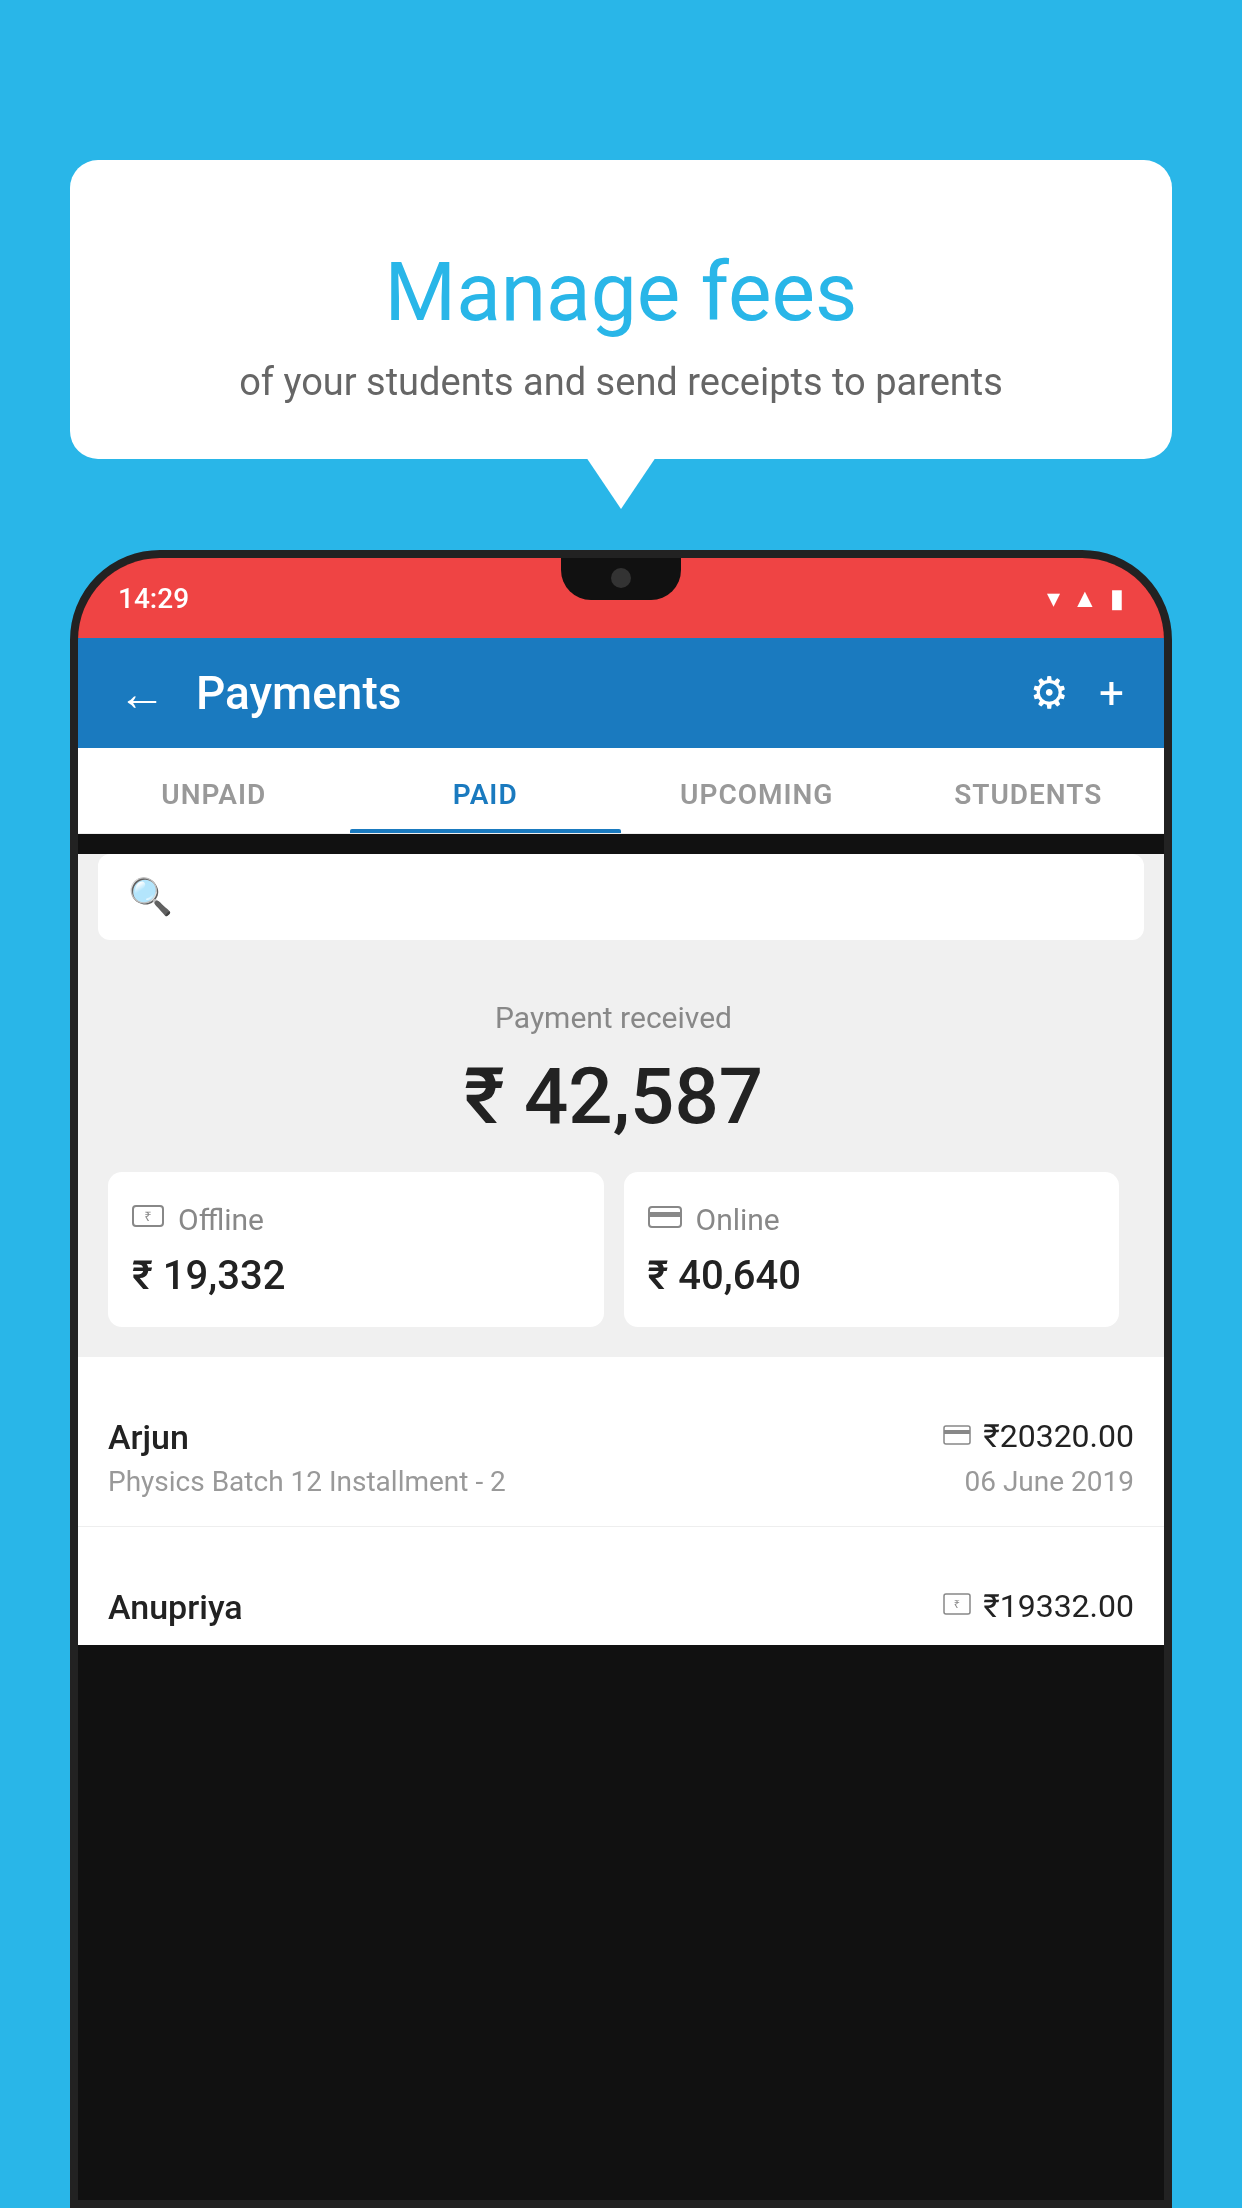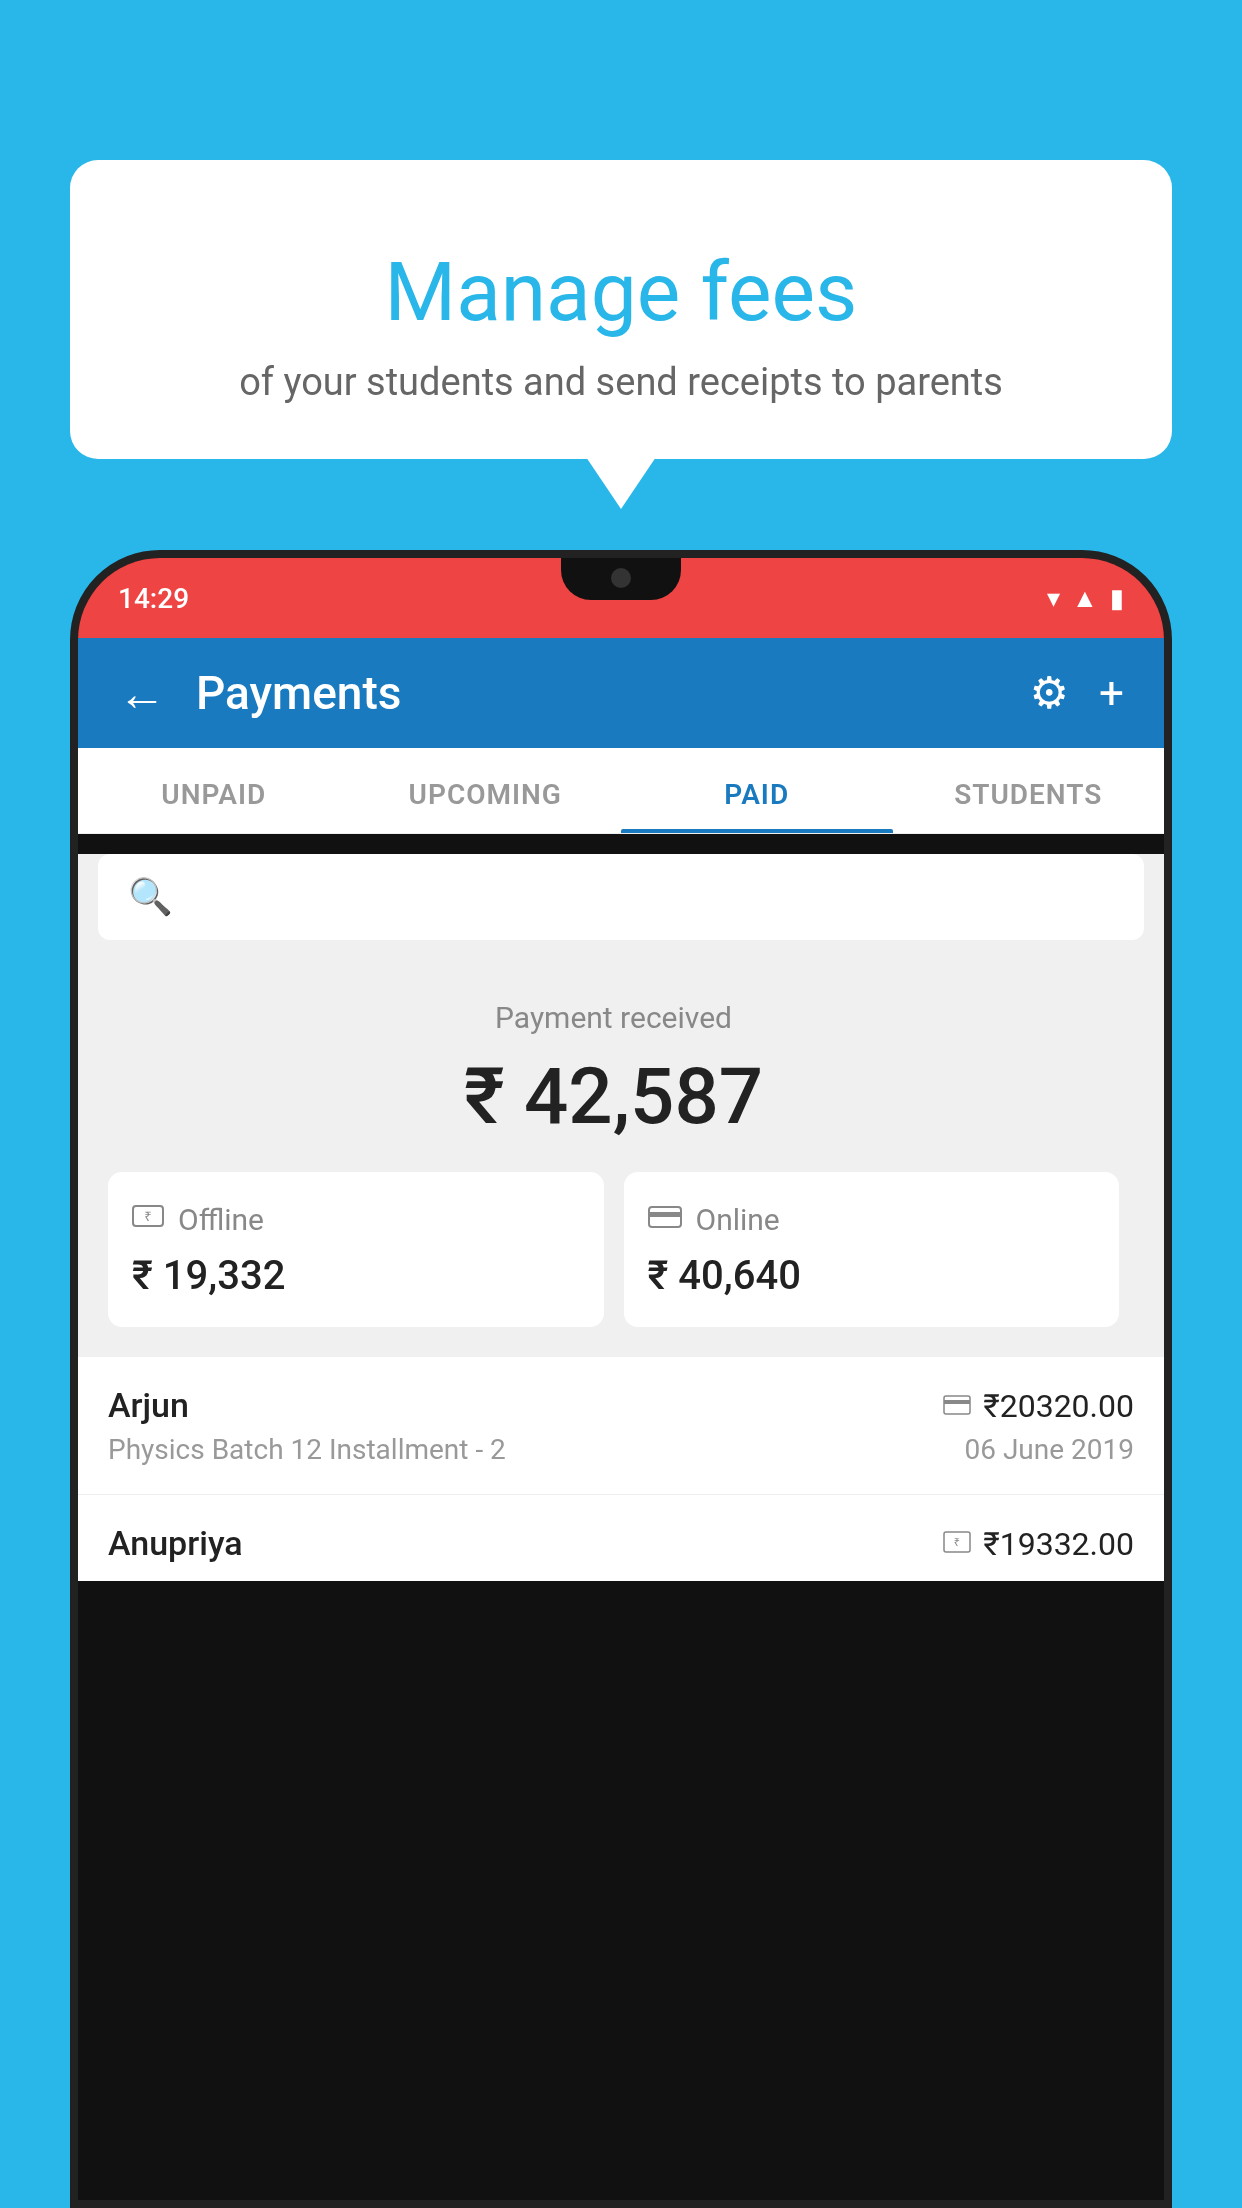--- a/index.html
+++ b/index.html
@@ -301,22 +301,23 @@
     
     .transaction-row {
       background: white;
       padding: 28px 30px;
       border-bottom: 1px solid #eee;
     }
 
     .transaction-top {
       display: flex;
       justify-content: space-between;
-      align-items: flex-end;
+      align-items: flex-start;
       margin-bottom: 8px;
+      margin-top: 32px;
     }
 
     .transaction-name {
       color: #222;
       font-size: 34px;
       font-weight: 500;
     }
 
     .transaction-amount-row {
       display: flex;
@@ -383,22 +384,22 @@
     <span class="back-arrow">←</span>
     <span class="header-title">Payments</span>
     <div class="header-icons">
       <span class="header-icon">⚙</span>
       <span class="header-icon">+</span>
     </div>
   </div>
 
   <div class="tabs-bar">
     <div class="tab">UNPAID</div>
+    <div class="tab active">PAID</div>
     <div class="tab">UPCOMING</div>
-    <div class="tab active">PAID</div>
     <div class="tab">STUDENTS</div>
   </div>
 
   <div class="screen-content">
 
     <div class="search-bar">
       <span class="search-icon-el">🔍</span>
     </div>
 
     <div class="payment-block">

